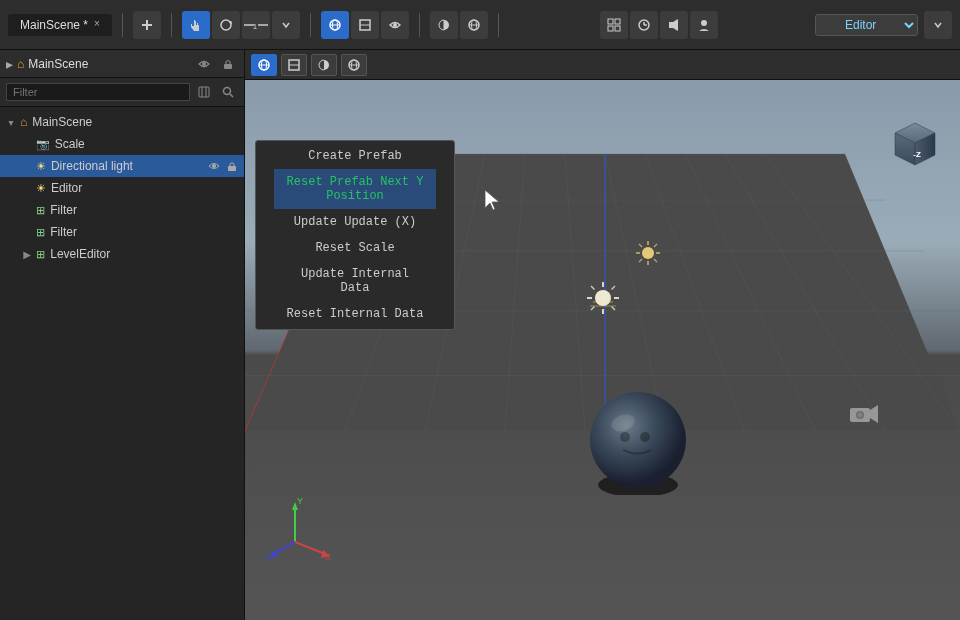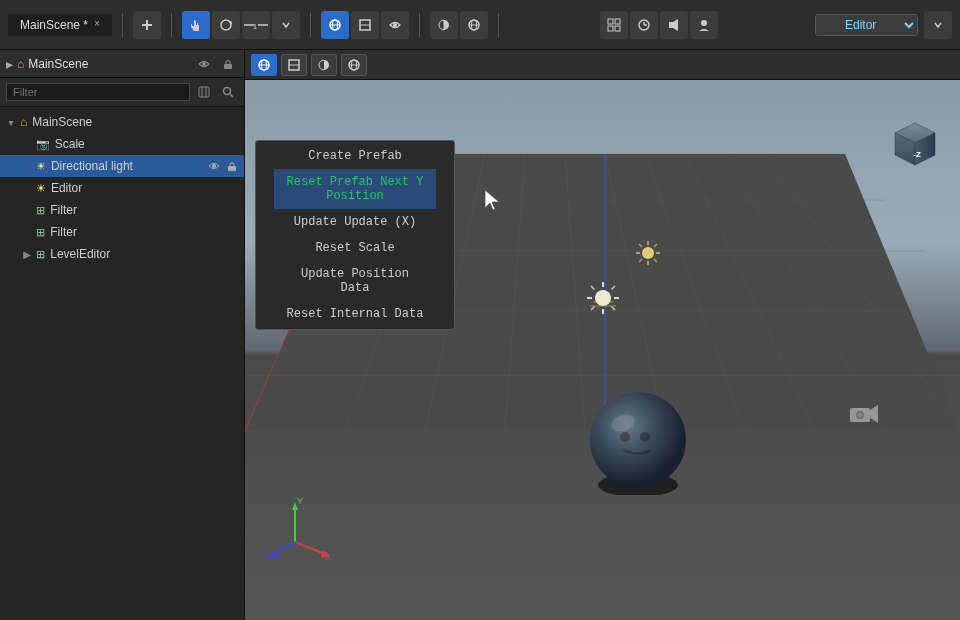--- a/index.html
+++ b/index.html
@@ -674,21 +674,21 @@
         <div class="ctx-item highlighted">
           <span>Reset Prefab Next Y Position</span>
         </div>
         <div class="ctx-item">
           <span>Update Update (X)</span>
         </div>
         <div class="ctx-item">
           <span>Reset Scale</span>
         </div>
         <div class="ctx-item">
-          <span>Update Position Data</span>
+          <span>Update Internal Data</span>
         </div>
         <div class="ctx-item">
           <span>Reset Internal Data</span>
         </div>
       </div>
 
     </div>
   </div>
 
 </div>

